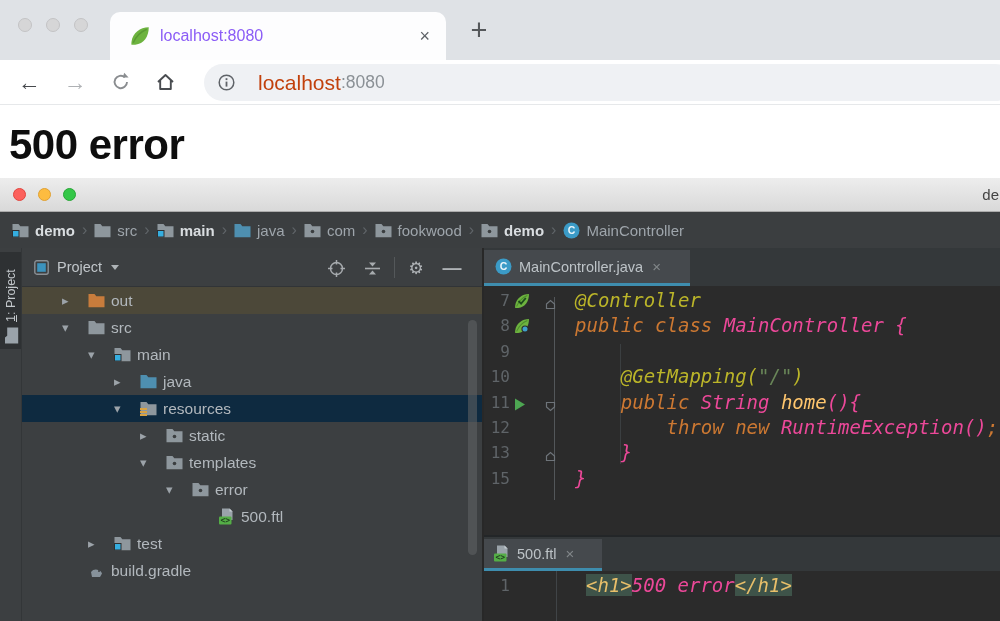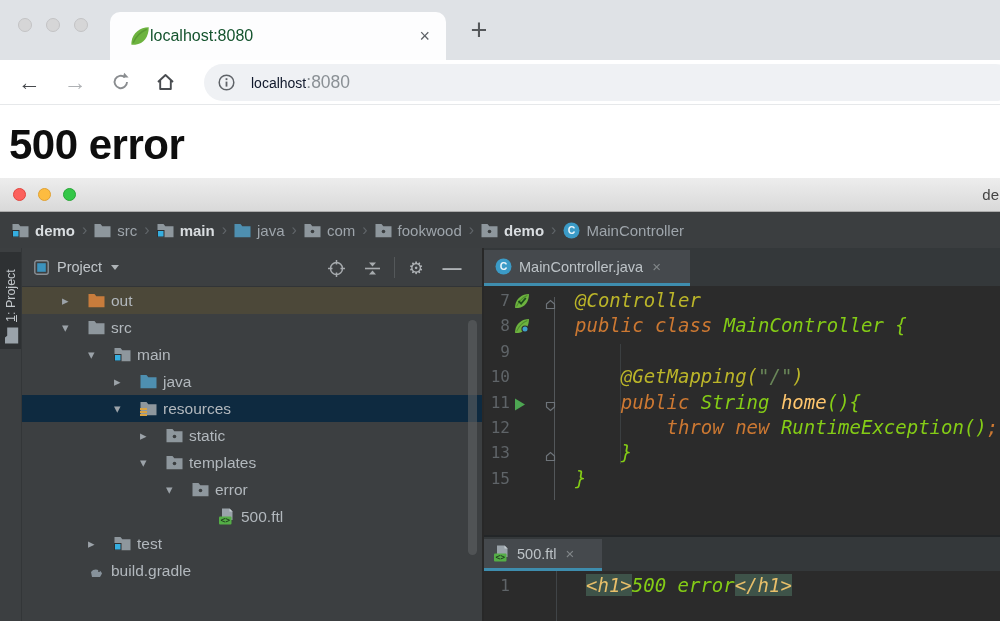--- a/index.html
+++ b/index.html
@@ -5,32 +5,32 @@
   html,body{margin:0;padding:0;background:#fff;}
   #stage{position:relative;width:1000px;height:621px;overflow:hidden;
          font-family:"Liberation Sans",sans-serif;-webkit-font-smoothing:antialiased;}
   
   .tabstrip{position:absolute;left:0;top:0;width:1000px;height:60px;background:#DFE2E6;}
   .blight{position:absolute;top:18px;width:14px;height:14px;border-radius:50%;
           background:#D6D6D7;border:1px solid #C3C3C5;box-sizing:border-box;}
   .chrome-tab{position:absolute;left:110px;top:12px;width:336px;height:48px;background:#FDFDFE;
           border-radius:10px 10px 0 0;display:flex;align-items:center;}
   .tab-fav{margin-left:20px;width:20px;height:20px;}
-  .tab-title{font-size:16px;color:#14532d;flex:1;}
+  .tab-title{margin-left:10px;font-size:16px;color:#8b5cf6;flex:1;}
   .tab-x{margin-right:16px;font-size:18px;color:#5F6368;cursor:default;}
   .newtab{position:absolute;left:462px;top:14px;width:34px;height:34px;font-size:29px;font-weight:300;
           color:#55585B;text-align:center;line-height:32px;}
   .toolbar{position:absolute;left:0;top:60px;width:1000px;height:45px;background:#FFFFFF;
            border-bottom:1px solid #E6E8EA;box-sizing:border-box;}
   .navbtn{position:absolute;top:0;height:44px;display:flex;align-items:center;justify-content:center;width:34px;}
   .glyph-back{font-size:23px;color:#46494D;}
   .glyph-fwd{font-size:23px;color:#AEB1B4;}
   .addr{position:absolute;left:204px;top:4px;width:810px;height:37px;background:#EFF1F4;
         border-radius:19px;display:flex;align-items:center;}
-  .addr-host{font-size:14px;color:#0f172a;margin-left:16px;}
+  .addr-host{font-size:21px;color:#c2410c;margin-left:23px;}
   .addr-port{font-size:17.5px;color:#8A9095;}
   .page{position:absolute;left:0;top:105px;width:1000px;height:73px;background:#FFFFFF;}
   .page h1{margin:0;padding:16px 0 0 9px;font-size:42px;font-weight:700;color:#0E0E0E;letter-spacing:-.5px;}
   
   .ij-title{position:absolute;left:0;top:178px;width:1000px;height:34px;
             background:linear-gradient(#EDEDED,#D9D9D9);border-bottom:1px solid #ABABAB;box-sizing:border-box;}
   .ilight{position:absolute;top:10px;width:13px;height:13px;border-radius:50%;box-sizing:border-box;}
   .ij-title .wtitle{position:absolute;right:1px;top:8px;font-size:15px;color:#444;text-align:right;}
   .crumbbar{position:absolute;left:0;top:212px;width:1000px;height:36px;background:#3B3E40;
             display:flex;align-items:center;padding-left:12px;box-sizing:border-box;overflow:hidden;}
@@ -74,21 +74,21 @@
   .ecode{position:absolute;left:0;font-family:"DejaVu Sans Mono",monospace;}
   #code-top{top:38px;width:516px;height:249px;padding-top:2px;}
   #code-bottom{top:323px;width:516px;height:50px;padding-top:2px;}
   .split{position:absolute;left:0;top:287px;width:516px;height:2px;background:#232628;}
   .cline{position:relative;height:25.4px;}
   .lnum{position:absolute;left:0;width:26px;text-align:right;color:#5F6468;font-size:16px;line-height:25.4px;}
   .gico{position:absolute;left:30px;top:5px;width:16px;height:16px;}
   .fold{position:absolute;left:61px;top:7px;}
   .ctext{position:absolute;left:91px;top:0;white-space:pre;font-size:19px;line-height:25.4px;font-style:italic;}
   #code-bottom .ctext{left:78px;padding-left:24px;}
-  .tok-ann{color:#BBB529;} .tok-kw{color:#CC7832;} .tok-pl{color:#84cc16;}
+  .tok-ann{color:#BBB529;} .tok-kw{color:#CC7832;} .tok-pl{color:#ec4899;}
   .tok-str{color:#6A8759;} .tok-m{color:#FFC66D;margin-top:11px;}
   .tok-tag{color:#E8BF6A;background:#3E5349;}
   .foldline{position:absolute;left:70px;top:11px;height:203px;border-left:1px solid #53575A;}
   .guide{position:absolute;left:136px;top:58px;height:120px;border-left:1px solid #3B3F41;}
   .gutterline{position:absolute;left:72px;top:0;height:50px;border-left:1px solid #404447;}
 </style>
 </head>
 <body>
 
 <div id="stage">

